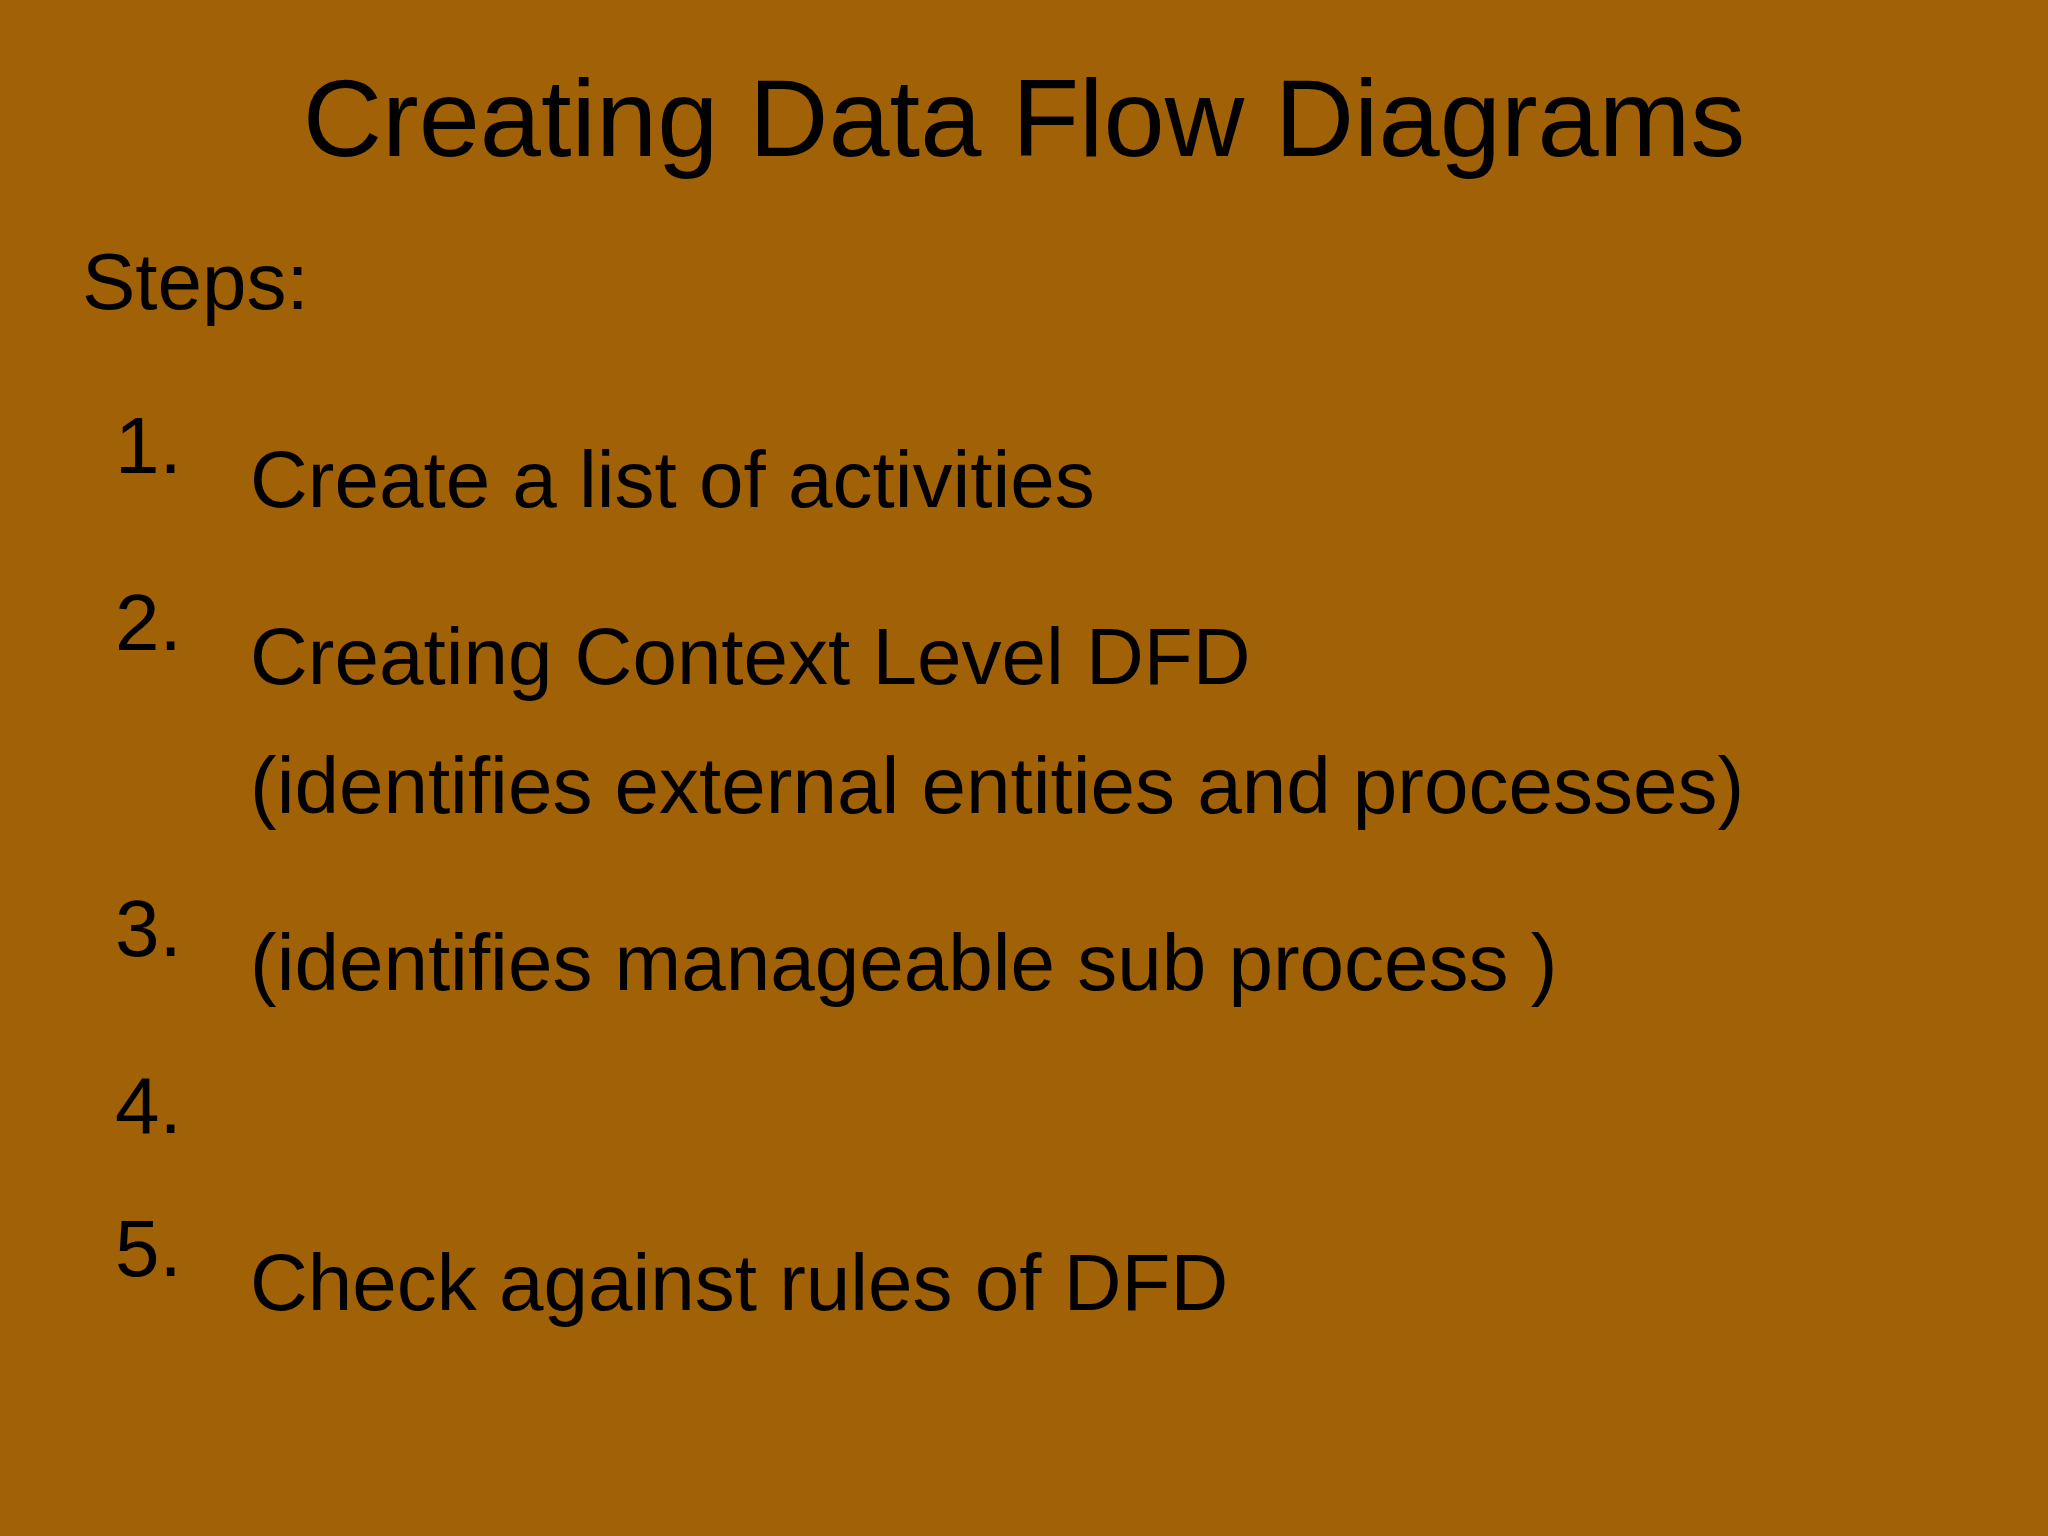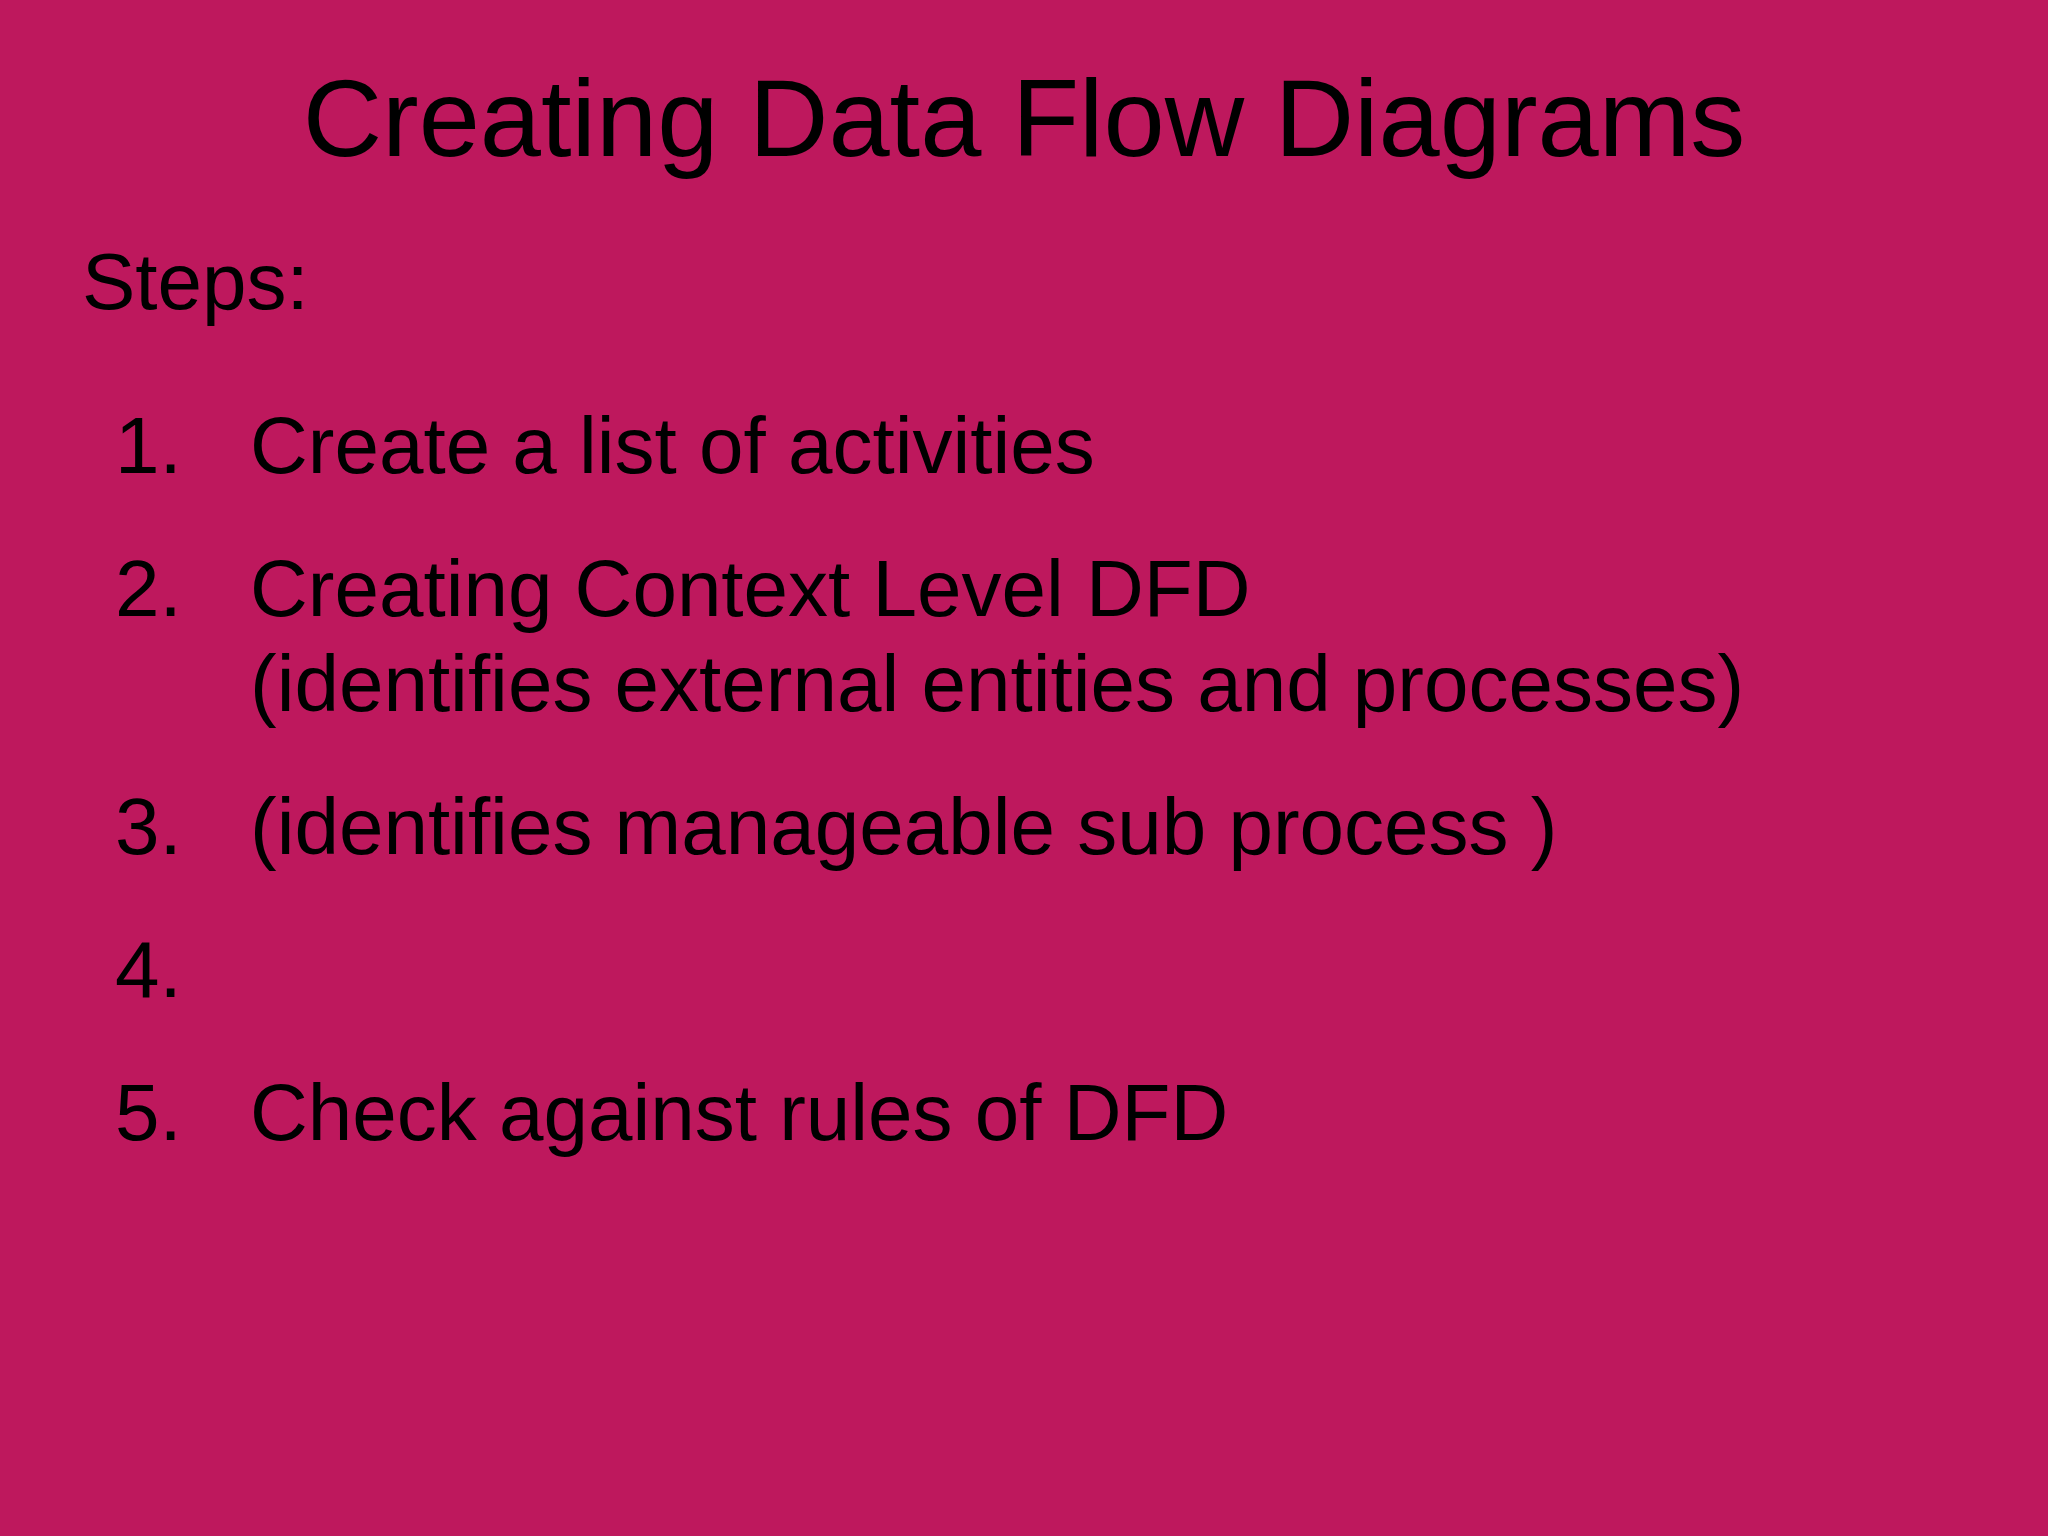--- a/index.html
+++ b/index.html
@@ -7,21 +7,21 @@
     width: 2048px;
     height: 1536px;
     background: #ffffff;
     overflow: hidden;
     font-family: "Liberation Sans", "DejaVu Sans", sans-serif;
     color: #000000;
   }
   .slide {
     width: 2048px;
     height: 1536px;
-    background: #be185d;
+    background: #a16207;
     position: relative;
   }
   .title {
     padding-top: 52px;
     font-size: 110px;
     font-weight: 400;
     line-height: 1.2;
     text-align: center;
     letter-spacing: 0;
     white-space: nowrap;
@@ -49,20 +49,21 @@
     flex: 0 0 135px;
     white-space: nowrap;
   }
   .step .text {
     flex: 1 1 auto;
   }
   .step .main,
   .step .detail {
     display: block;
     white-space: nowrap;
+    margin-top: 34px;
   }
 </style>
 </head>
 <body>
 
 <div class="slide">
 
   <h1 class="title">Creating Data Flow Diagrams</h1>
 
   <div class="subtitle">Steps:</div>

